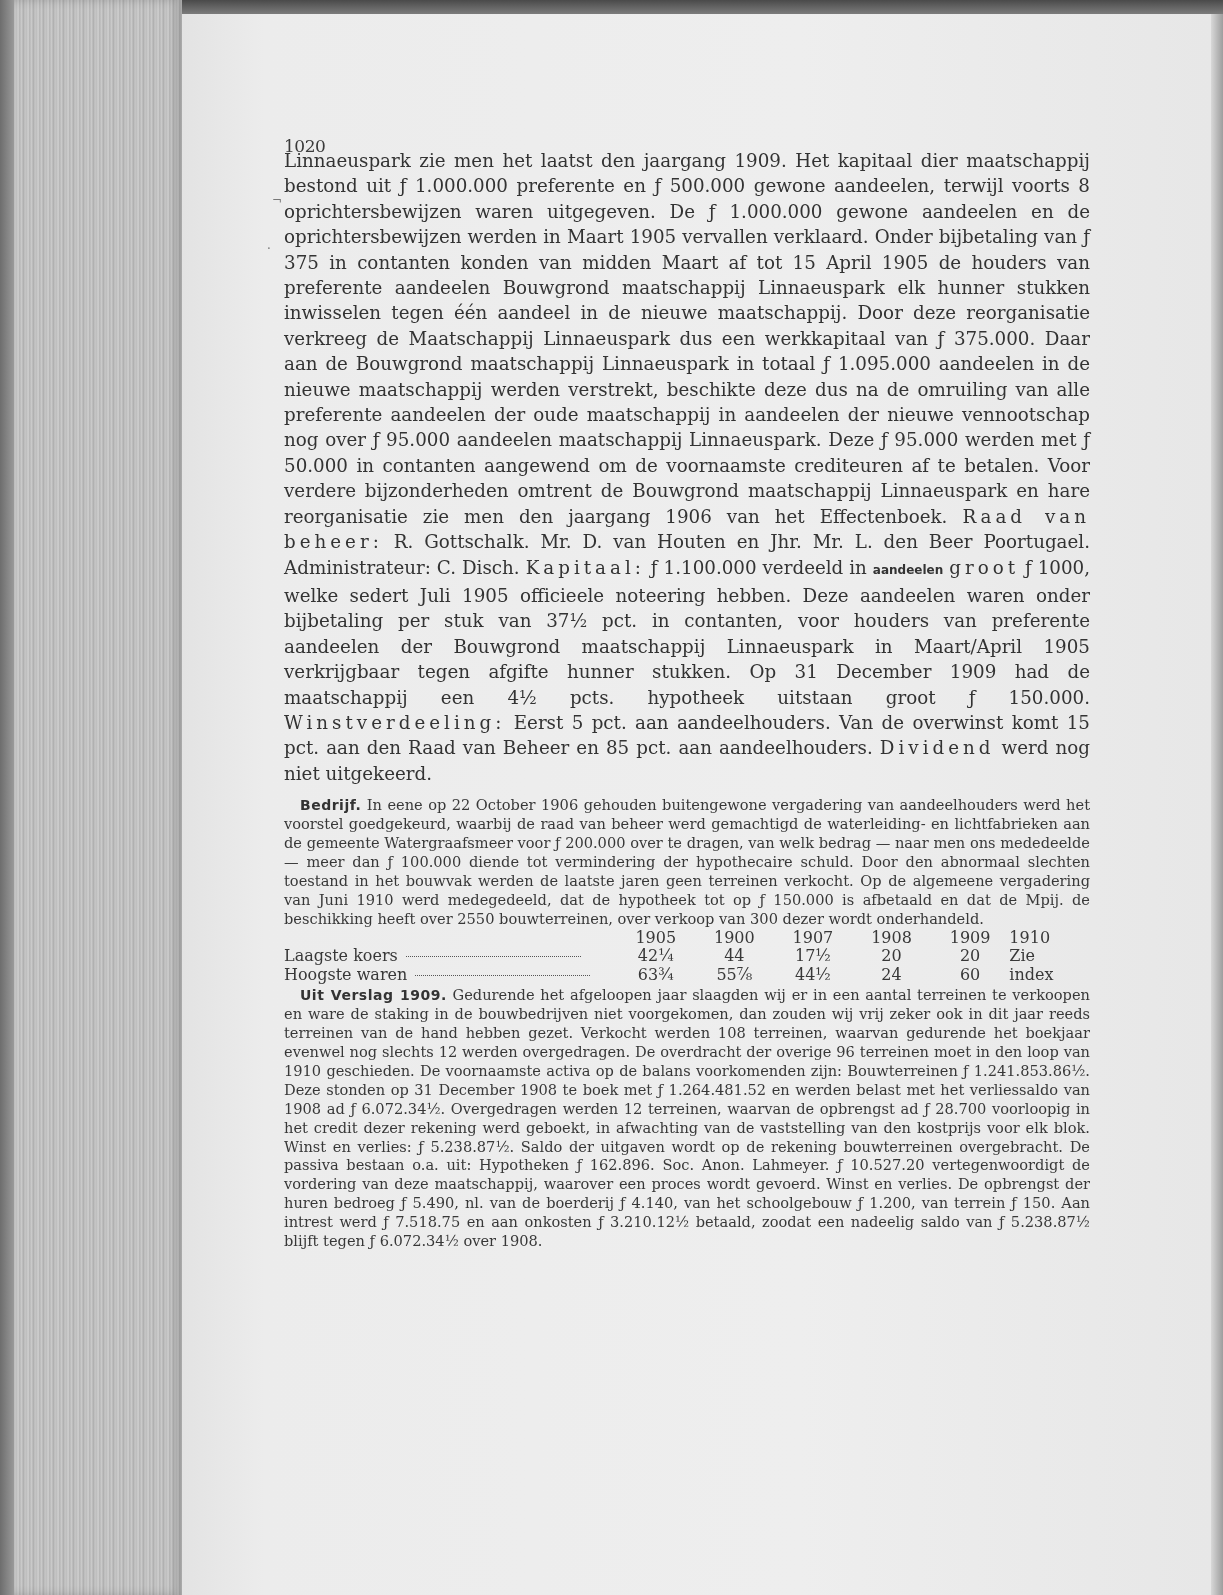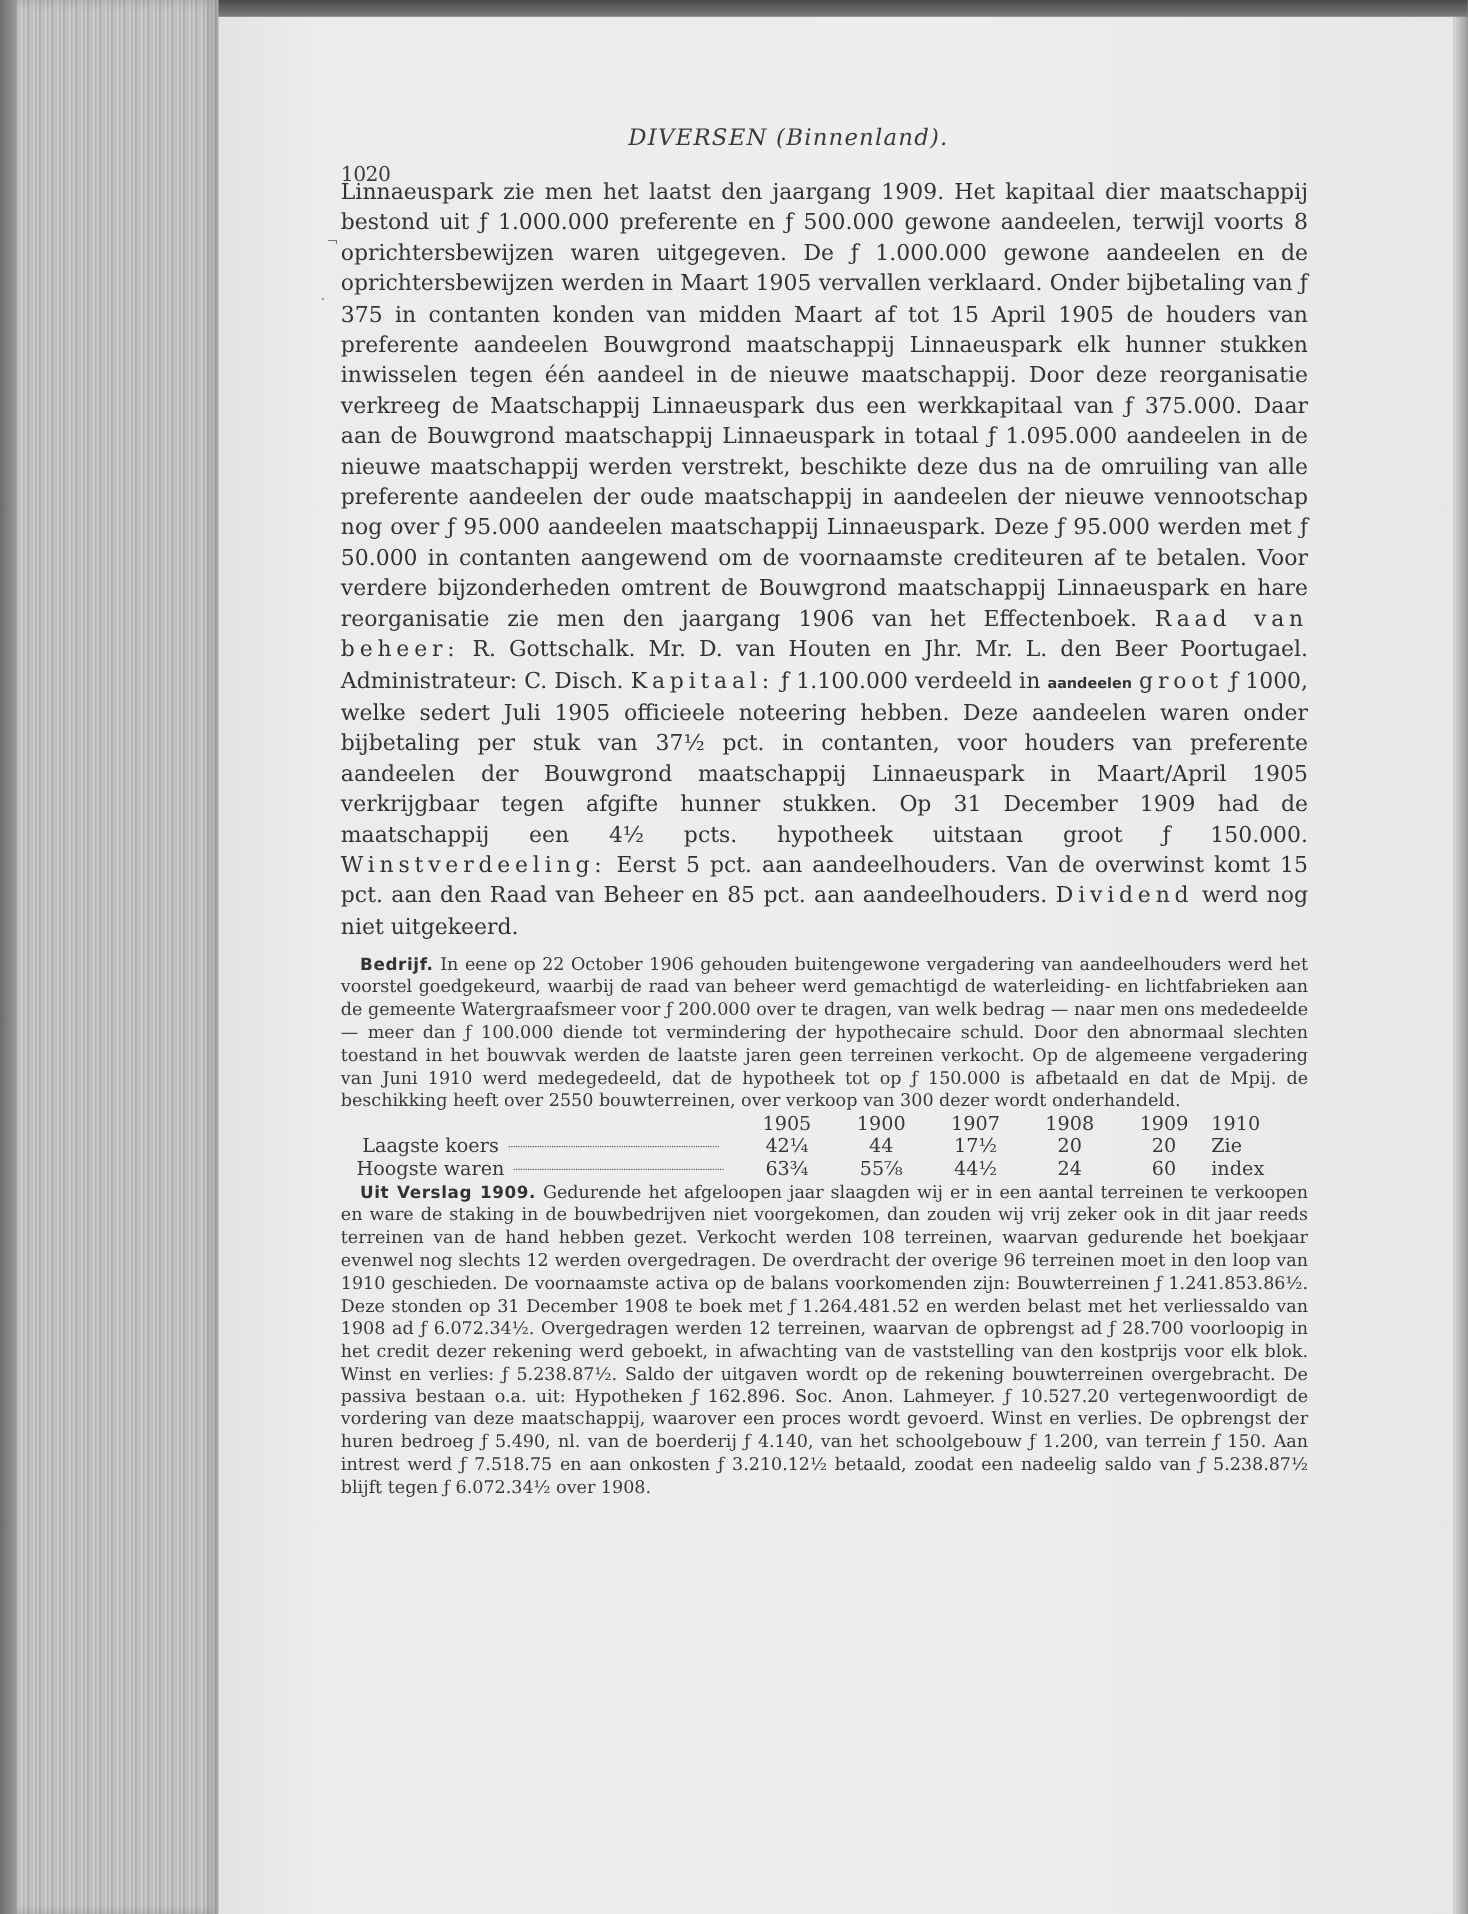--- a/index.html
+++ b/index.html
@@ -128,21 +128,21 @@
       width: 100%;
       margin: 0;
     }
     table.koers td, table.koers th {
       padding: 0;
       line-height: 18.6px;
       font-weight: normal;
     }
     table.koers th.label-col { width: 330px; }
     table.koers td.label-col {
-      text-align: center;
+      text-align: left;
       white-space: nowrap;
     }
     table.koers .val {
       text-align: center;
       width: 78px;
     }
     table.koers .val-last { text-align: left; padding-right: 2px; }
     .dots {
       display: inline-block;
       width: 175px;
@@ -165,21 +165,20 @@
 <div class="right-edge"></div>
 
 <div class="page">
   <span class="stray-mark" style="left:90px; top:180px;">¬</span>
   <span class="stray-mark" style="left:85px; top:228px;">·</span>
 
   <div class="content">
 
     <div class="running-head">
       <span class="page-number">1020</span>
-      <span class="running-title">DIVERSEN (Binnenland).</span>
     </div>
 
     <p class="main-text"><span>Linnaeuspark zie men het laatst den jaargang 1909. Het kapitaal dier maatschappij bestond uit ƒ 1.000.000 preferente en ƒ 500.000 gewone aandeelen, terwijl voorts 8 oprichtersbewijzen waren uitgegeven. De ƒ 1.000.000 gewone aandeelen en de oprichtersbewijzen werden in Maart 1905 vervallen verklaard. Onder bijbetaling van ƒ 375 in contanten konden van midden Maart af tot 15 April 1905 de houders van preferente aandeelen Bouwgrond maatschappij Linnaeuspark elk hunner stukken inwisselen tegen één aandeel in de nieuwe maatschappij. Door deze reorganisatie verkreeg de Maatschappij Linnaeuspark dus een werkkapitaal van ƒ 375.000. Daar aan de Bouwgrond maatschappij Linnaeuspark in totaal ƒ 1.095.000 aandeelen in de nieuwe maatschappij werden verstrekt, beschikte deze dus na de omruiling van alle preferente aandeelen der oude maatschappij in aandeelen der nieuwe vennootschap nog over ƒ 95.000 aandeelen maatschappij Linnaeuspark. Deze ƒ 95.000 werden met ƒ 50.000 in contanten aangewend om de voornaamste crediteuren af te betalen. Voor verdere bijzonderheden omtrent de Bouwgrond maatschappij Linnaeuspark en hare reorganisatie zie men den jaargang 1906 van het Effectenboek.</span> <span class="spaced">Raad van beheer:</span> <span>R. Gottschalk. Mr. D. van Houten en Jhr. Mr. L. den Beer Poortugael. Administrateur: C. Disch.</span> <span class="spaced">Kapitaal:</span> <span>ƒ 1.100.000 verdeeld in</span> <span class="bold-sans">aandeelen</span> <span class="spaced">groot</span> <span>ƒ 1000, welke sedert Juli 1905 officieele noteering hebben. Deze aandeelen waren onder bijbetaling per stuk van 37½ pct. in contanten, voor houders van preferente aandeelen der Bouwgrond maatschappij Linnaeuspark in Maart/April 1905 verkrijgbaar tegen afgifte hunner stukken. Op 31 December 1909 had de maatschappij een 4½ pcts. hypotheek uitstaan groot ƒ 150.000.</span> <span class="spaced">Winstverdeeling:</span> <span>Eerst 5 pct. aan aandeelhouders. Van de overwinst komt 15 pct. aan den Raad van Beheer en 85 pct. aan aandeelhouders.</span> <span class="spaced">Dividend</span> <span>werd nog niet uitgekeerd.</span></p>
 
     <p class="small-text para-block"><span class="section-head">Bedrijf.</span> <span>In eene op 22 October 1906 gehouden buitengewone vergadering van aandeelhouders werd het voorstel goedgekeurd, waarbij de raad van beheer werd gemachtigd de waterleiding- en lichtfabrieken aan de gemeente Watergraafsmeer voor ƒ 200.000 over te dragen, van welk bedrag — naar men ons mededeelde — meer dan ƒ 100.000 diende tot vermindering der hypothecaire schuld. Door den abnormaal slechten toestand in het bouwvak werden de laatste jaren geen terreinen verkocht. Op de algemeene vergadering van Juni 1910 werd medegedeeld, dat de hypotheek tot op ƒ 150.000 is afbetaald en dat de Mpij. de beschikking heeft over 2550 bouwterreinen, over verkoop van 300 dezer wordt onderhandeld.</span></p>
 
     <table class="koers">
       <tbody>
           <tr>
         <th class="label-col"></th>

